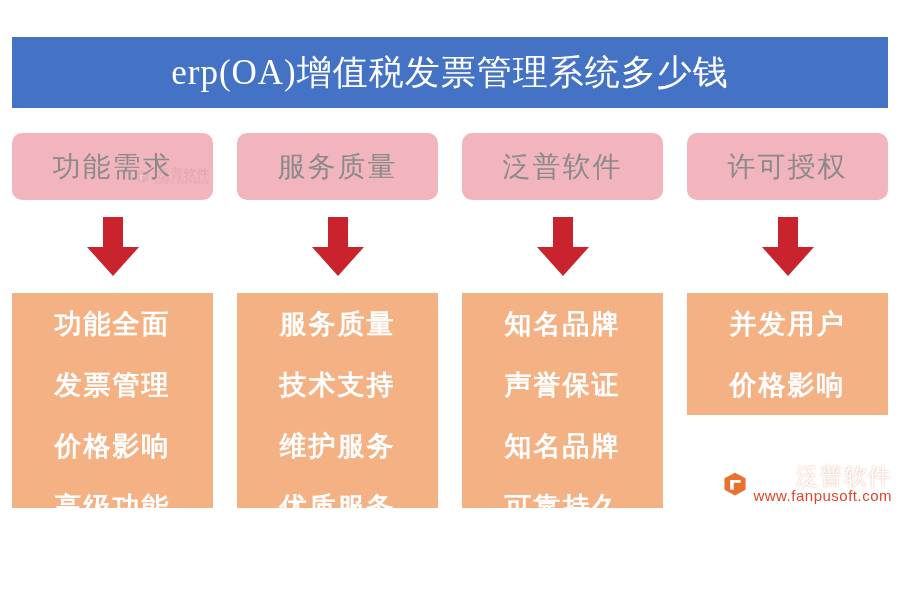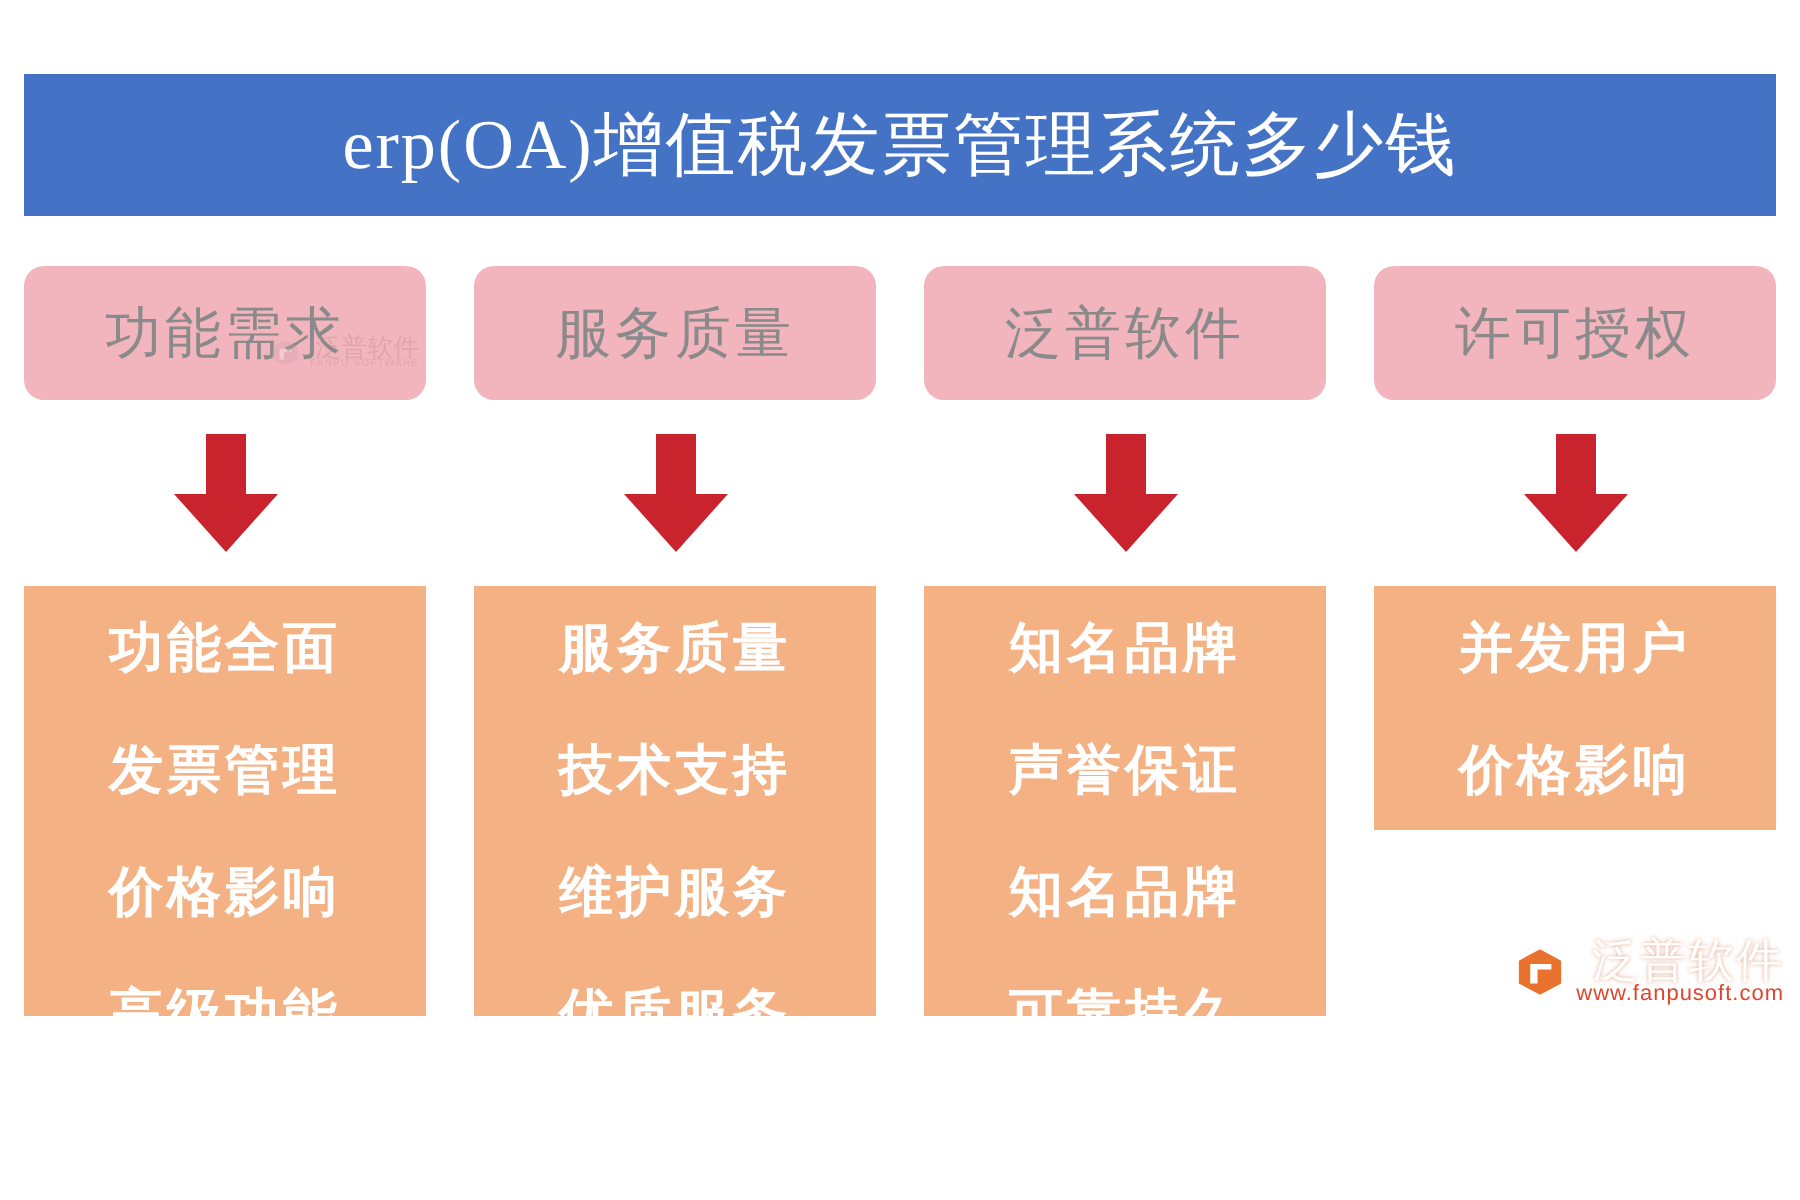--- a/index.html
+++ b/index.html
@@ -162,21 +162,21 @@
     line-height: 1.05;
   }
   #watermark-corner .wm-cn {
     font-size: 23px;
     color: #ffffff;
     letter-spacing: 1px;
     font-family: "Liberation Sans", "DejaVu Sans", sans-serif;
     text-shadow: 0 0 2px rgba(200,90,40,0.55);
   }
   #watermark-corner .wm-en {
-    font-size: 11px;
+    font-size: 15px;
     color: #e0452a;
     letter-spacing: 0.5px;
     font-family: "Liberation Sans", "DejaVu Sans", sans-serif;
   }
 </style>
 </head>
 <body>
 
 <div id="canvas">
 

